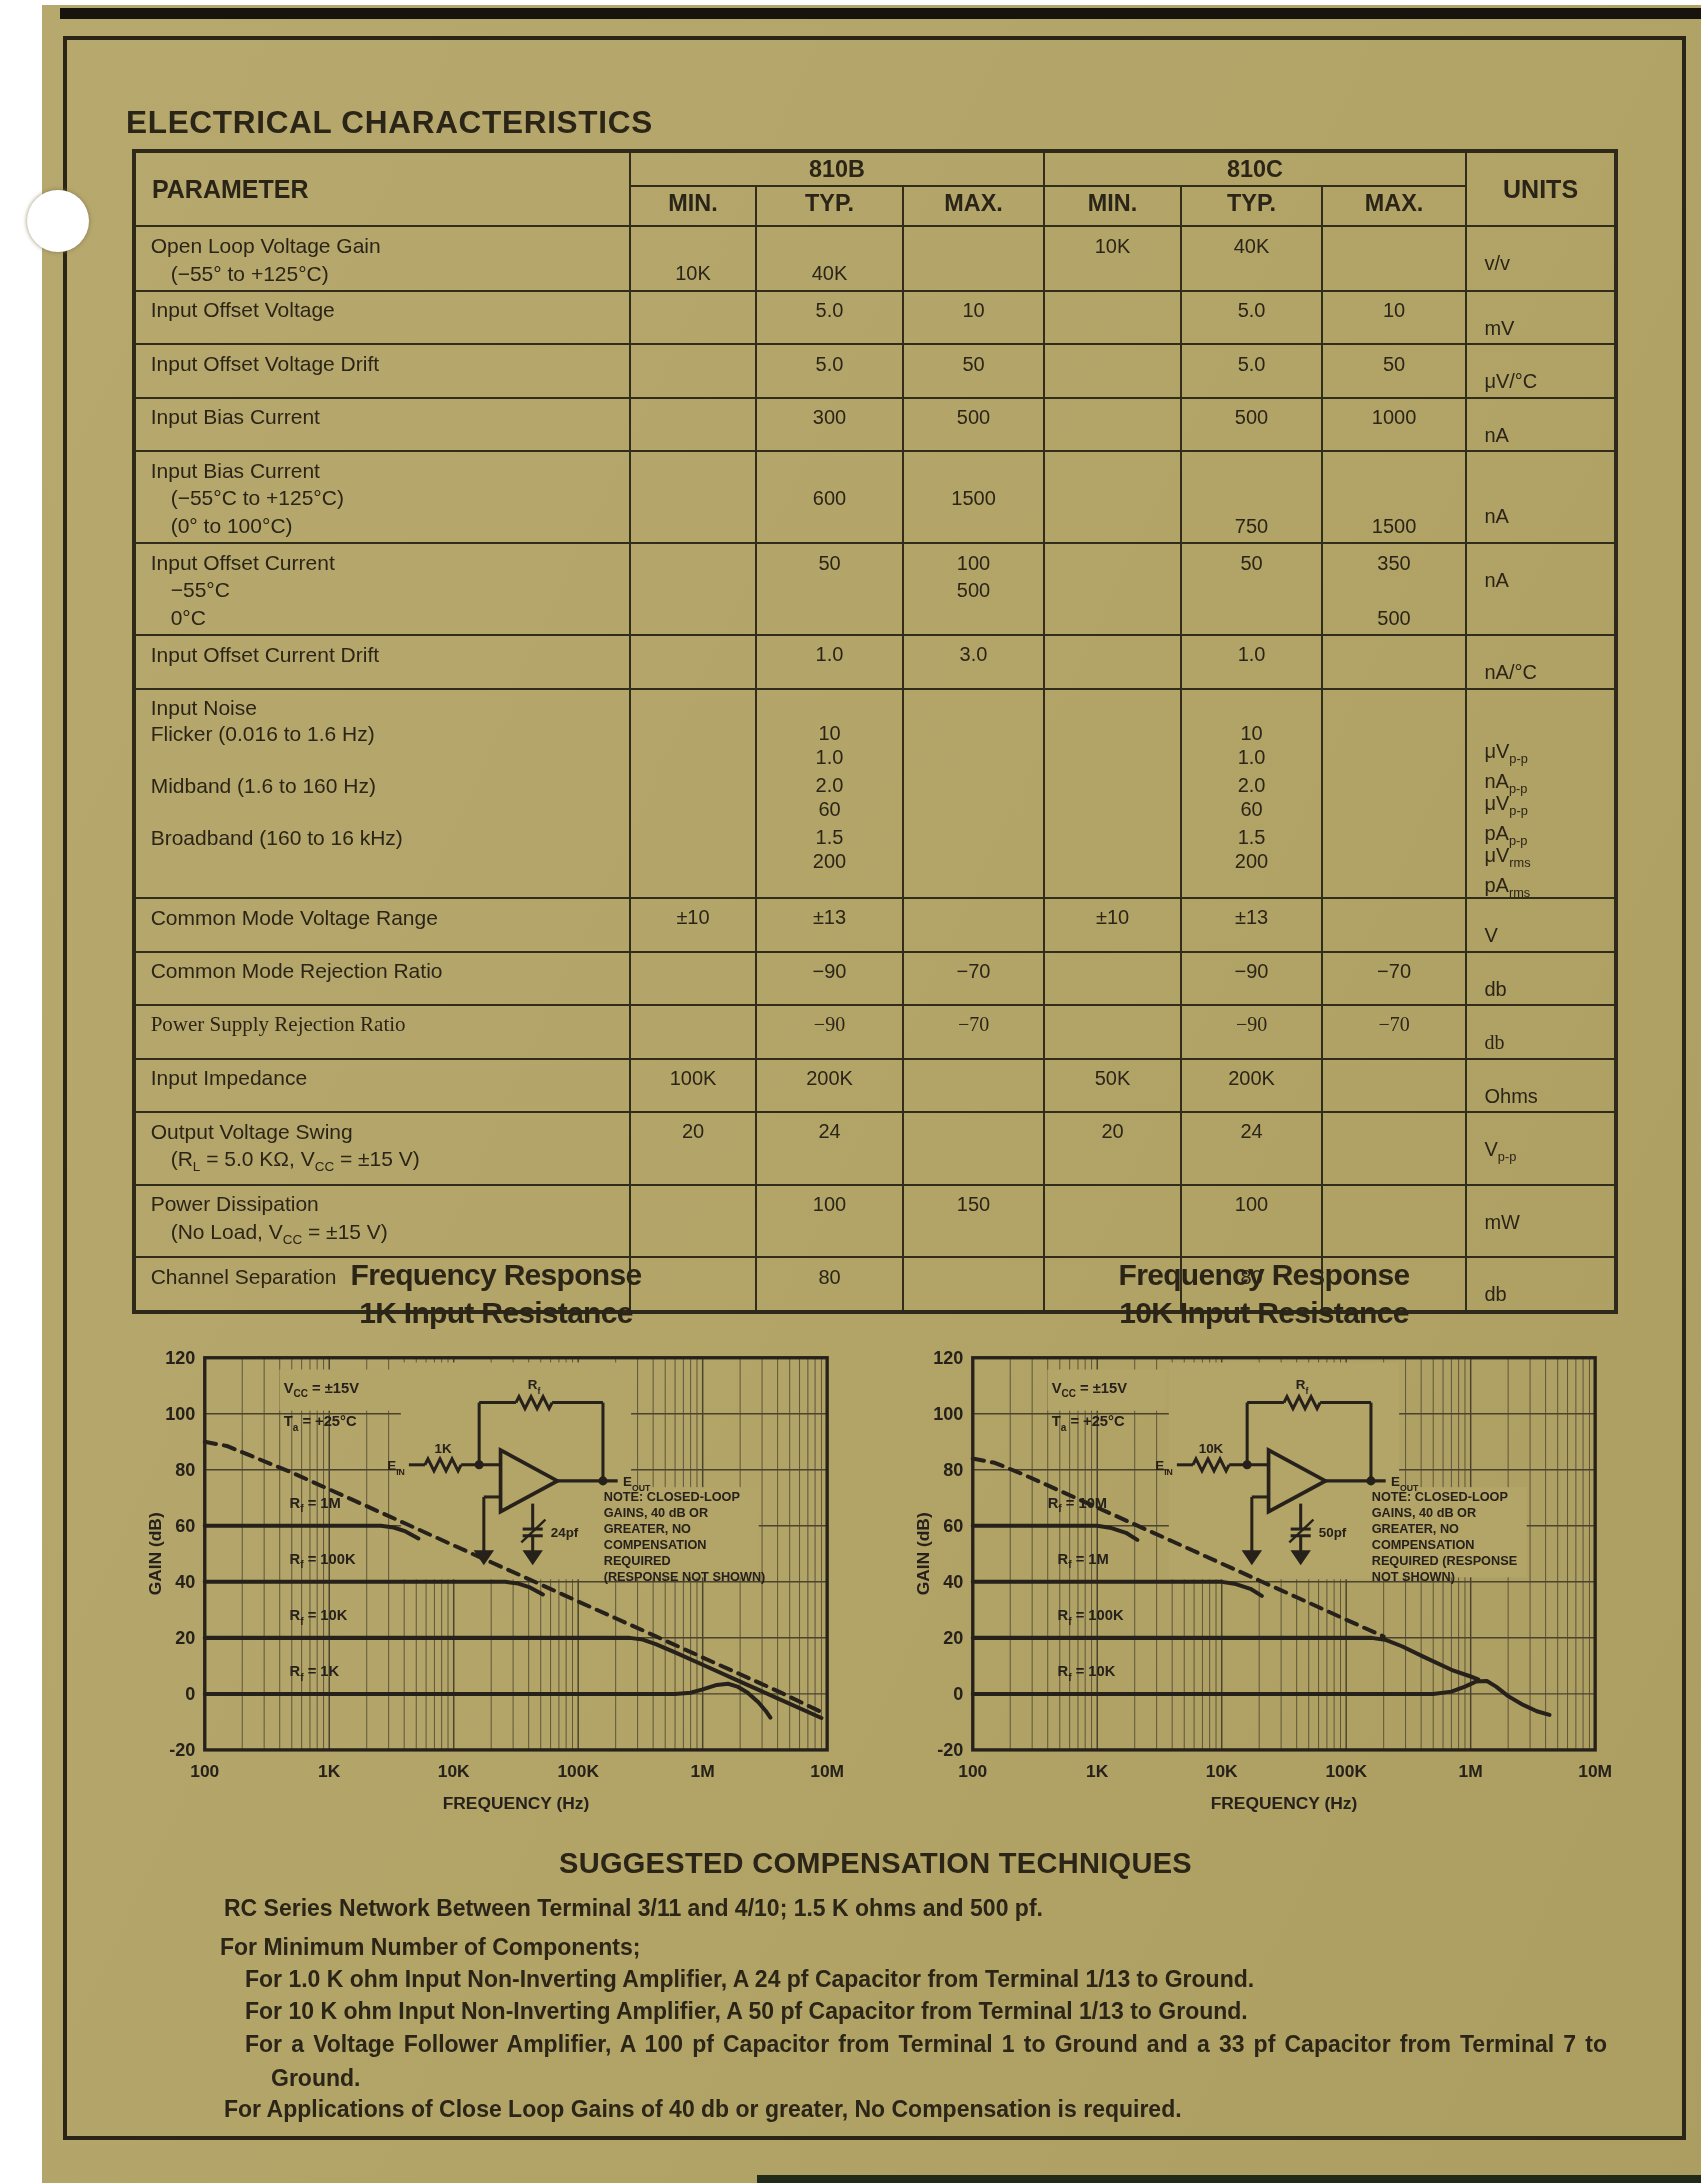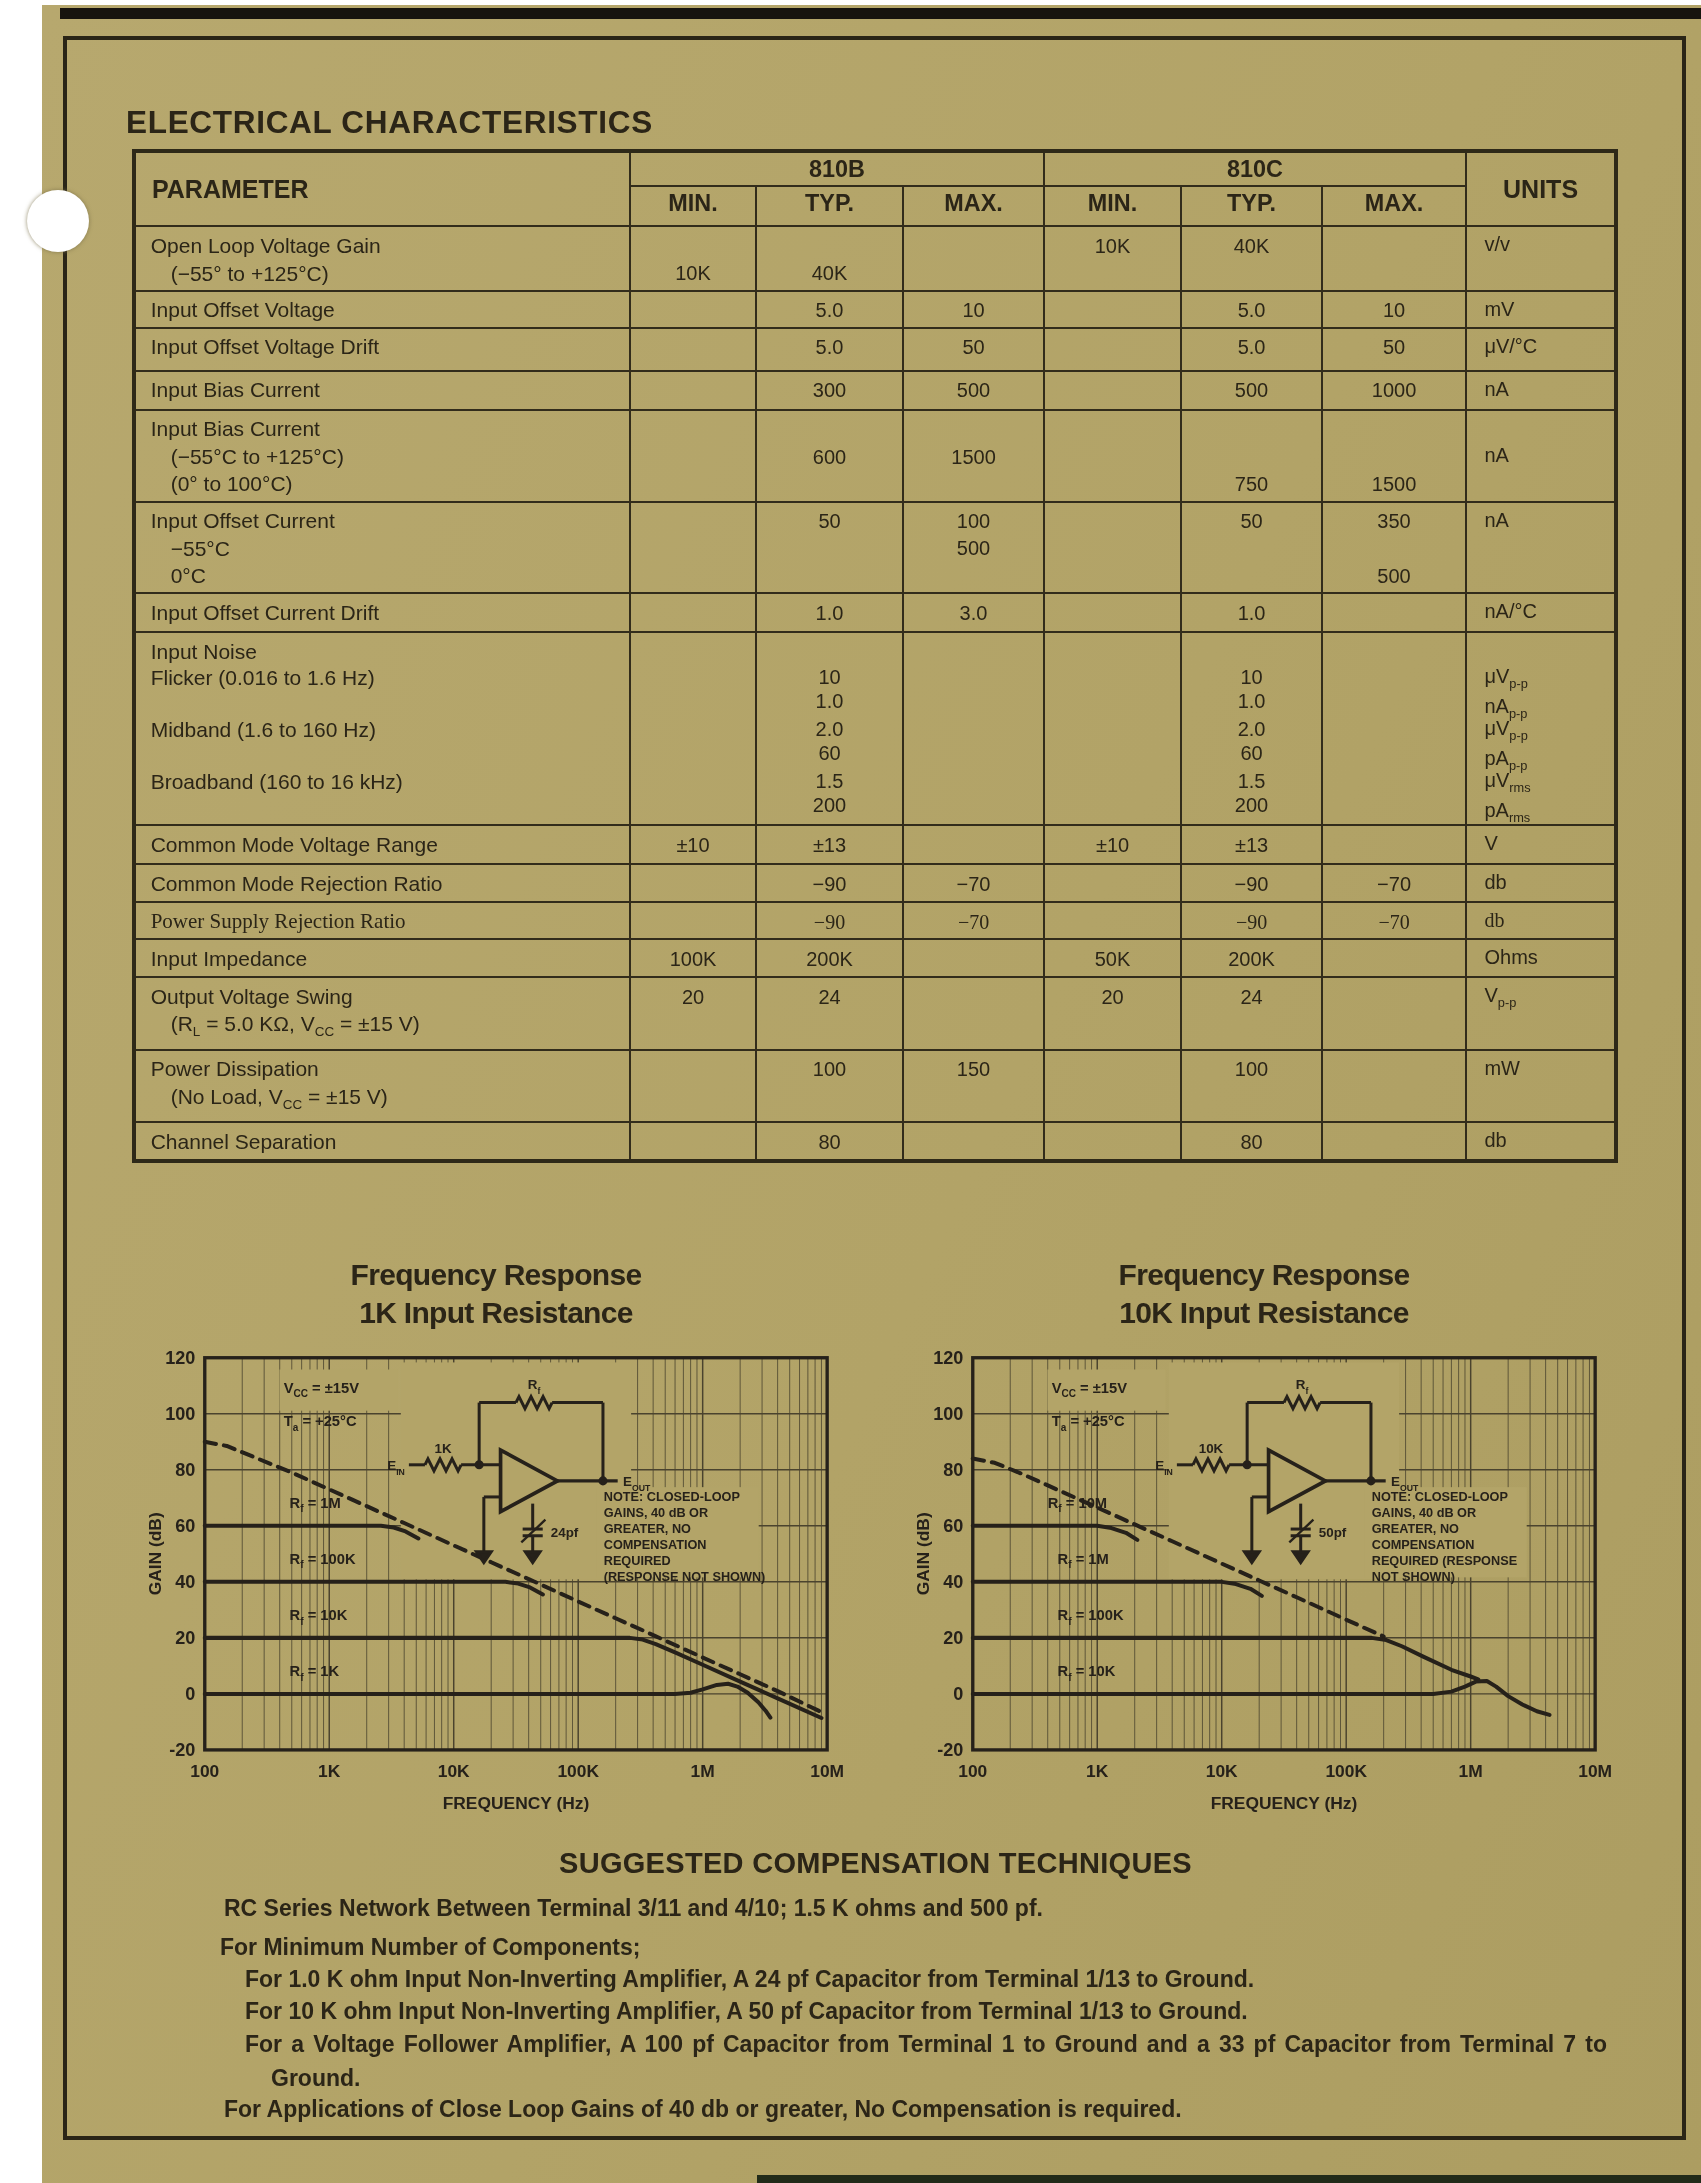--- a/index.html
+++ b/index.html
@@ -22,21 +22,21 @@
   .titlebar .subtitle{font-size:25px;font-weight:600;letter-spacing:0.3px;}
 
   .dtable{position:absolute;left:132px;top:149px;}
   table{border-collapse:collapse;table-layout:fixed;width:1481px;border:4px solid #2e2918;}
   th,td{border:2px solid #322c1b;vertical-align:top;overflow:hidden;}
   th{font-size:23.4px;font-weight:600;padding:2.7px 0;text-align:center;}
   th.param-h{text-align:left;padding-left:16px;font-size:25px;vertical-align:middle;}
   th.units-h{vertical-align:middle;font-size:25px;}
   td.param{text-align:left;padding:4.7px 5.4px 2.7px 14.7px;font-size:21px;}
   td.val{text-align:center;font-size:20px;padding-top:5.4px;}
-  td.units{text-align:left;font-size:20px;padding-top:4px;padding-left:17.4px;}
+  td.units{text-align:left;font-size:20px;padding-top:23px;padding-left:17.4px;}
   .ln{line-height:27.5px;min-height:27.5px;white-space:nowrap;}
   .ln.ind{padding-left:20px;}
   .ln34{line-height:23.4px;min-height:23.4px;white-space:nowrap;}
   .grp{height:52px;}
   .spacer{height:27.5px;}
   sub{font-size:64%;}
 
   .graph{position:absolute;width:770px;}
   .g1{left:141px;top:1256px;}
   .g2{left:909px;top:1256px;}

